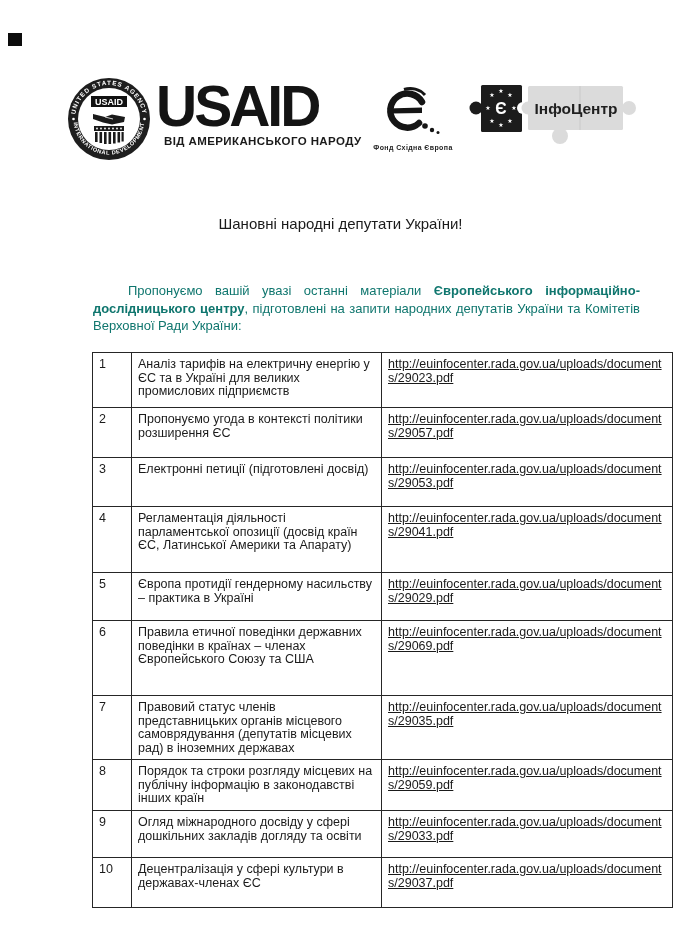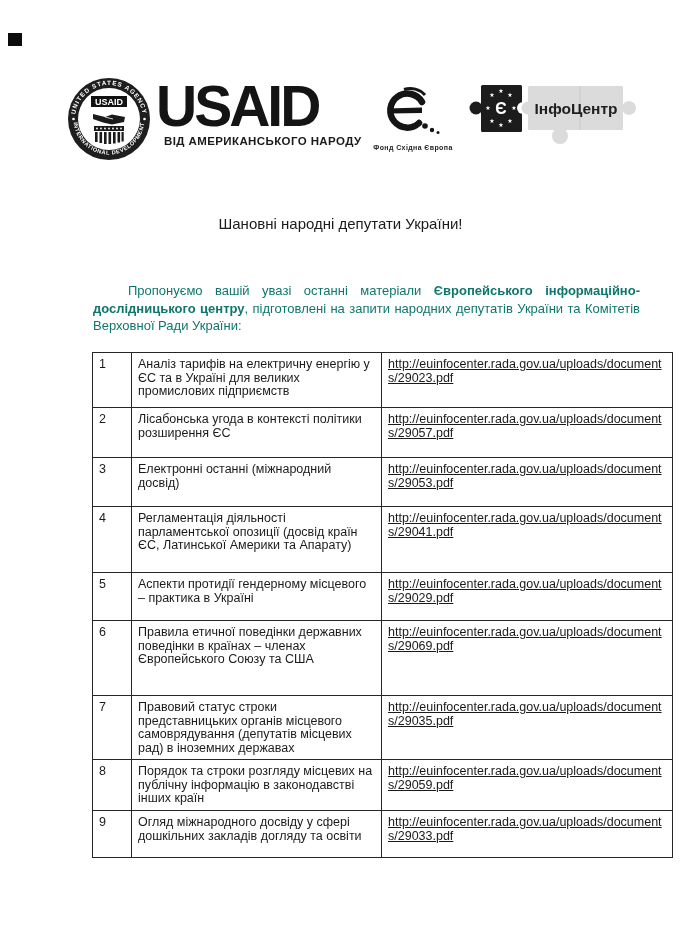--- a/index.html
+++ b/index.html
@@ -162,54 +162,59 @@
 
   <table class="doc-table">
     <tbody>
       <tr class="r1">
         <td class="num">1</td>
         <td class="desc">Аналіз тарифів на електричну енергію у ЄС та в Україні для великих промислових підприємств</td>
         <td class="link"><a href="#">http://euinfocenter.rada.gov.ua/uploads/documents/29023.pdf</a></td>
       </tr>
       <tr class="r2">
         <td class="num">2</td>
-        <td class="desc">Лісабонська угода в контексті політики розширення ЄС</td>
+        <td class="desc">Пропонуємо угода в контексті політики розширення ЄС</td>
         <td class="link"><a href="#">http://euinfocenter.rada.gov.ua/uploads/documents/29057.pdf</a></td>
       </tr>
       <tr class="r3">
         <td class="num">3</td>
-        <td class="desc">Електронні останні (міжнародний досвід)</td>
+        <td class="desc">Електронні петиції (підготовлені досвід)</td>
         <td class="link"><a href="#">http://euinfocenter.rada.gov.ua/uploads/documents/29053.pdf</a></td>
       </tr>
       <tr class="r4">
         <td class="num">4</td>
         <td class="desc">Регламентація діяльності парламентської опозиції (досвід країн ЄС, Латинської Америки та Апарату)</td>
         <td class="link"><a href="#">http://euinfocenter.rada.gov.ua/uploads/documents/29041.pdf</a></td>
       </tr>
       <tr class="r5">
         <td class="num">5</td>
-        <td class="desc">Аспекти протидії гендерному місцевого – практика в Україні</td>
+        <td class="desc">Європа протидії гендерному насильству – практика в Україні</td>
         <td class="link"><a href="#">http://euinfocenter.rada.gov.ua/uploads/documents/29029.pdf</a></td>
       </tr>
       <tr class="r6">
         <td class="num">6</td>
         <td class="desc">Правила етичної поведінки державних поведінки в країнах – членах Європейського Союзу та США</td>
         <td class="link"><a href="#">http://euinfocenter.rada.gov.ua/uploads/documents/29069.pdf</a></td>
       </tr>
       <tr class="r7">
         <td class="num">7</td>
-        <td class="desc">Правовий статус строки представницьких органів місцевого самоврядування (депутатів місцевих рад) в іноземних державах</td>
+        <td class="desc">Правовий статус членів представницьких органів місцевого самоврядування (депутатів місцевих рад) в іноземних державах</td>
         <td class="link"><a href="#">http://euinfocenter.rada.gov.ua/uploads/documents/29035.pdf</a></td>
       </tr>
       <tr class="r8">
         <td class="num">8</td>
         <td class="desc">Порядок та строки розгляду місцевих на публічну інформацію в законодавстві інших країн</td>
         <td class="link"><a href="#">http://euinfocenter.rada.gov.ua/uploads/documents/29059.pdf</a></td>
       </tr>
       <tr class="r9">
         <td class="num">9</td>
         <td class="desc">Огляд міжнародного досвіду у сфері дошкільних закладів догляду та освіти</td>
         <td class="link"><a href="#">http://euinfocenter.rada.gov.ua/uploads/documents/29033.pdf</a></td>
       </tr>
+      <tr class="r10">
+        <td class="num">10</td>
+        <td class="desc">Децентралізація у сфері культури в державах-членах ЄС</td>
+        <td class="link"><a href="#">http://euinfocenter.rada.gov.ua/uploads/documents/29037.pdf</a></td>
+      </tr>
     </tbody>
   </table>
 
 </div>
 
 </body></html>

